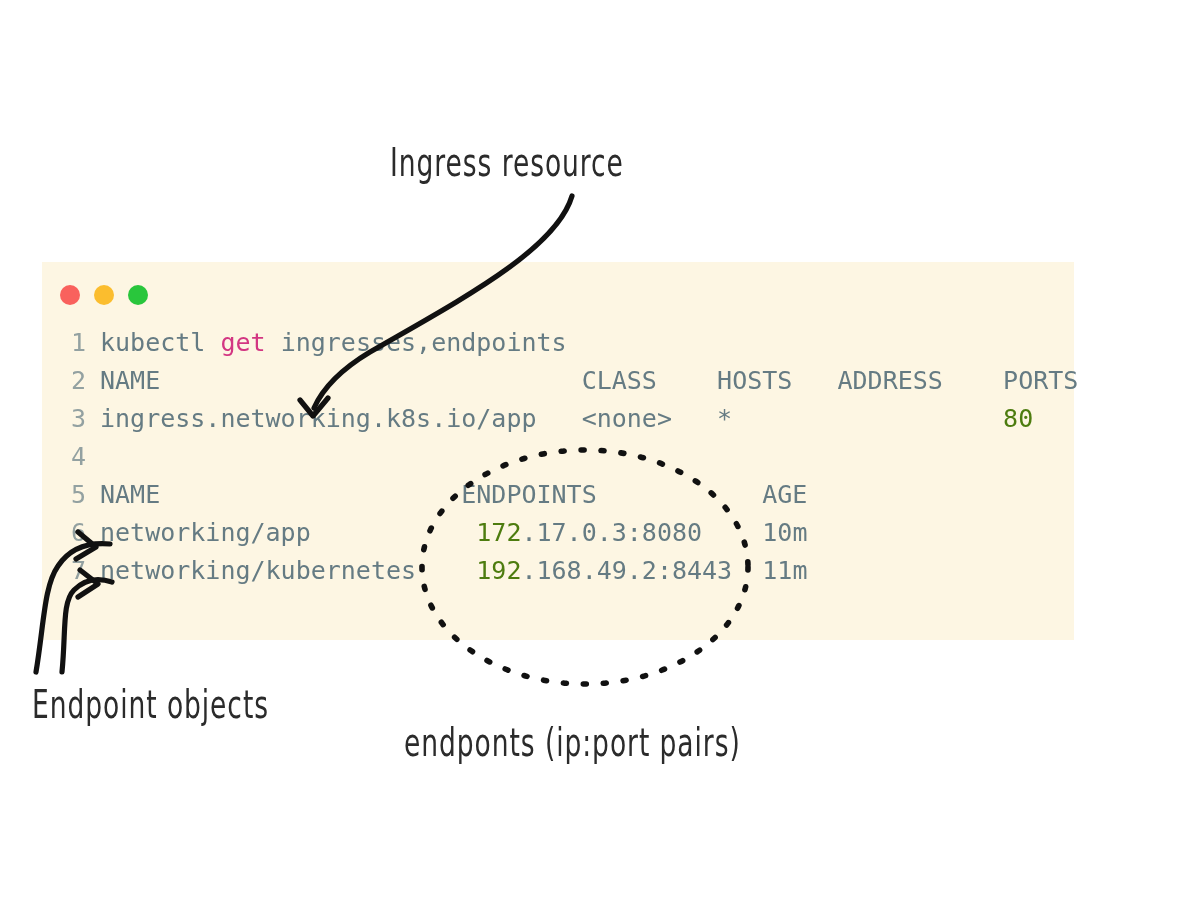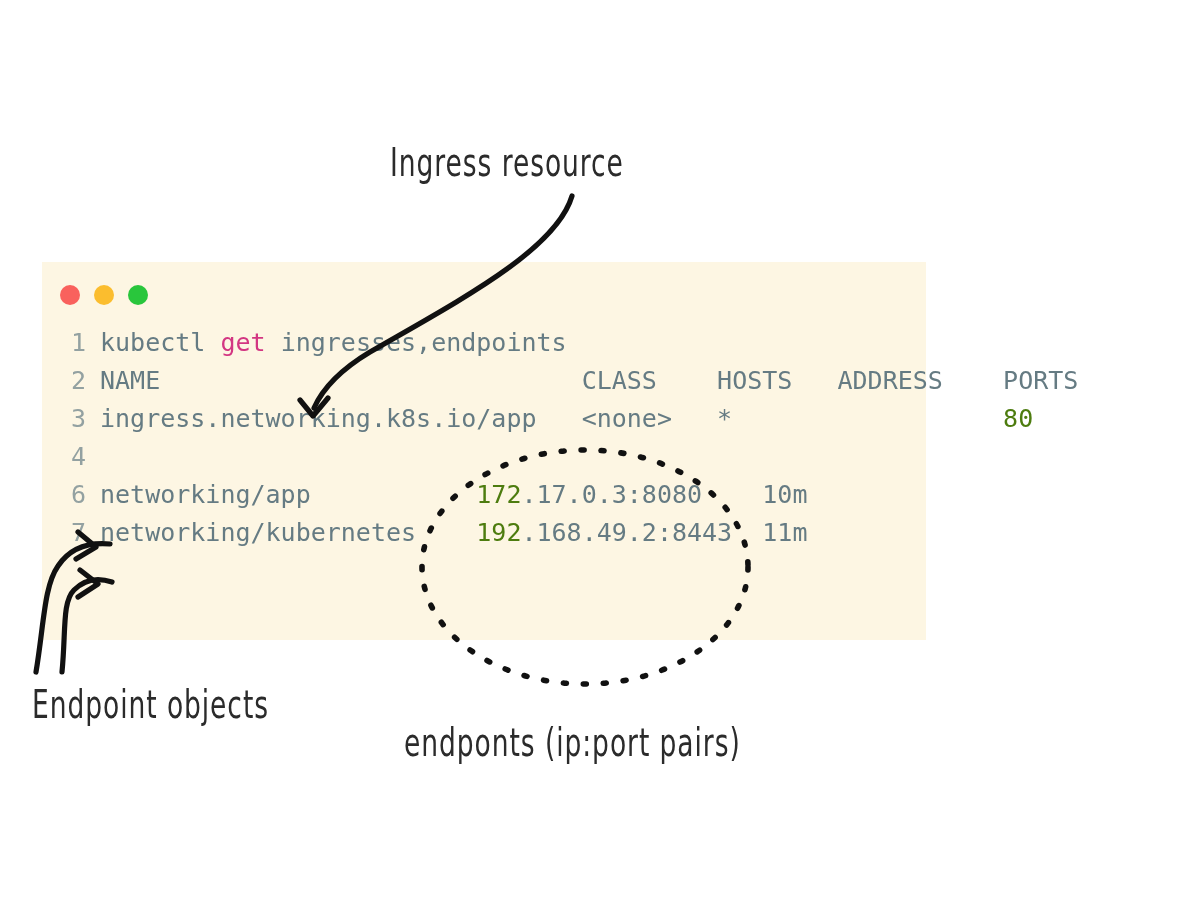--- a/index.html
+++ b/index.html
@@ -14,21 +14,21 @@
     background: #ffffff;
     overflow: hidden;
     font-family: "Liberation Sans", sans-serif;
   }
 
   
   #terminal {
     position: absolute;
     left: 42px;
     top: 262px;
-    width: 884px;
+    width: 1032px;
     height: 378px;
     background: #fdf6e3;
   }
   #titlebar {
     position: absolute;
     left: 0;
     top: 0;
     width: 100%;
     height: 62px;
   }
@@ -105,20 +105,21 @@
       <span class="dot red"></span>
       <span class="dot yellow"></span>
       <span class="dot green"></span>
     </div>
 
     <div id="code">
         <div class="code-line"><span class="lineno">1</span><span class="txt">kubectl </span><span class="kw">get</span><span class="txt"> ingresses,endpoints</span></div>
         <div class="code-line"><span class="lineno">2</span><span class="txt">NAME                            CLASS    HOSTS   ADDRESS    PORTS</span></div>
         <div class="code-line"><span class="lineno">3</span><span class="txt">ingress.networking.k8s.io/app   &lt;none&gt;   *                  </span><span class="num">80</span></div>
         <div class="code-line"><span class="lineno">4</span><span class="txt"></span></div>
+        <div class="code-line"><span class="lineno">5</span><span class="txt">NAME                    ENDPOINTS           AGE</span></div>
         <div class="code-line"><span class="lineno">6</span><span class="txt">networking/app           </span><span class="num">172</span><span class="txt">.17.0.3:8080    10m</span></div>
         <div class="code-line"><span class="lineno">7</span><span class="txt">networking/kubernetes    </span><span class="num">192</span><span class="txt">.168.49.2:8443  11m</span></div>
       </div>
   </div>
 
   <svg id="annotations" viewBox="0 0 1200 900">
 
     <g>
       <path d="M 572 196 C 556 250, 460 300, 370 352 C 340 370, 322 390, 314 408" fill="none" stroke="#111111" stroke-width="5.2" stroke-linecap="round"></path>
       <path d="M 300 400 L 313 416 L 328 398" fill="none" stroke="#111111" stroke-width="5.2" stroke-linecap="round" stroke-linejoin="round"></path>

